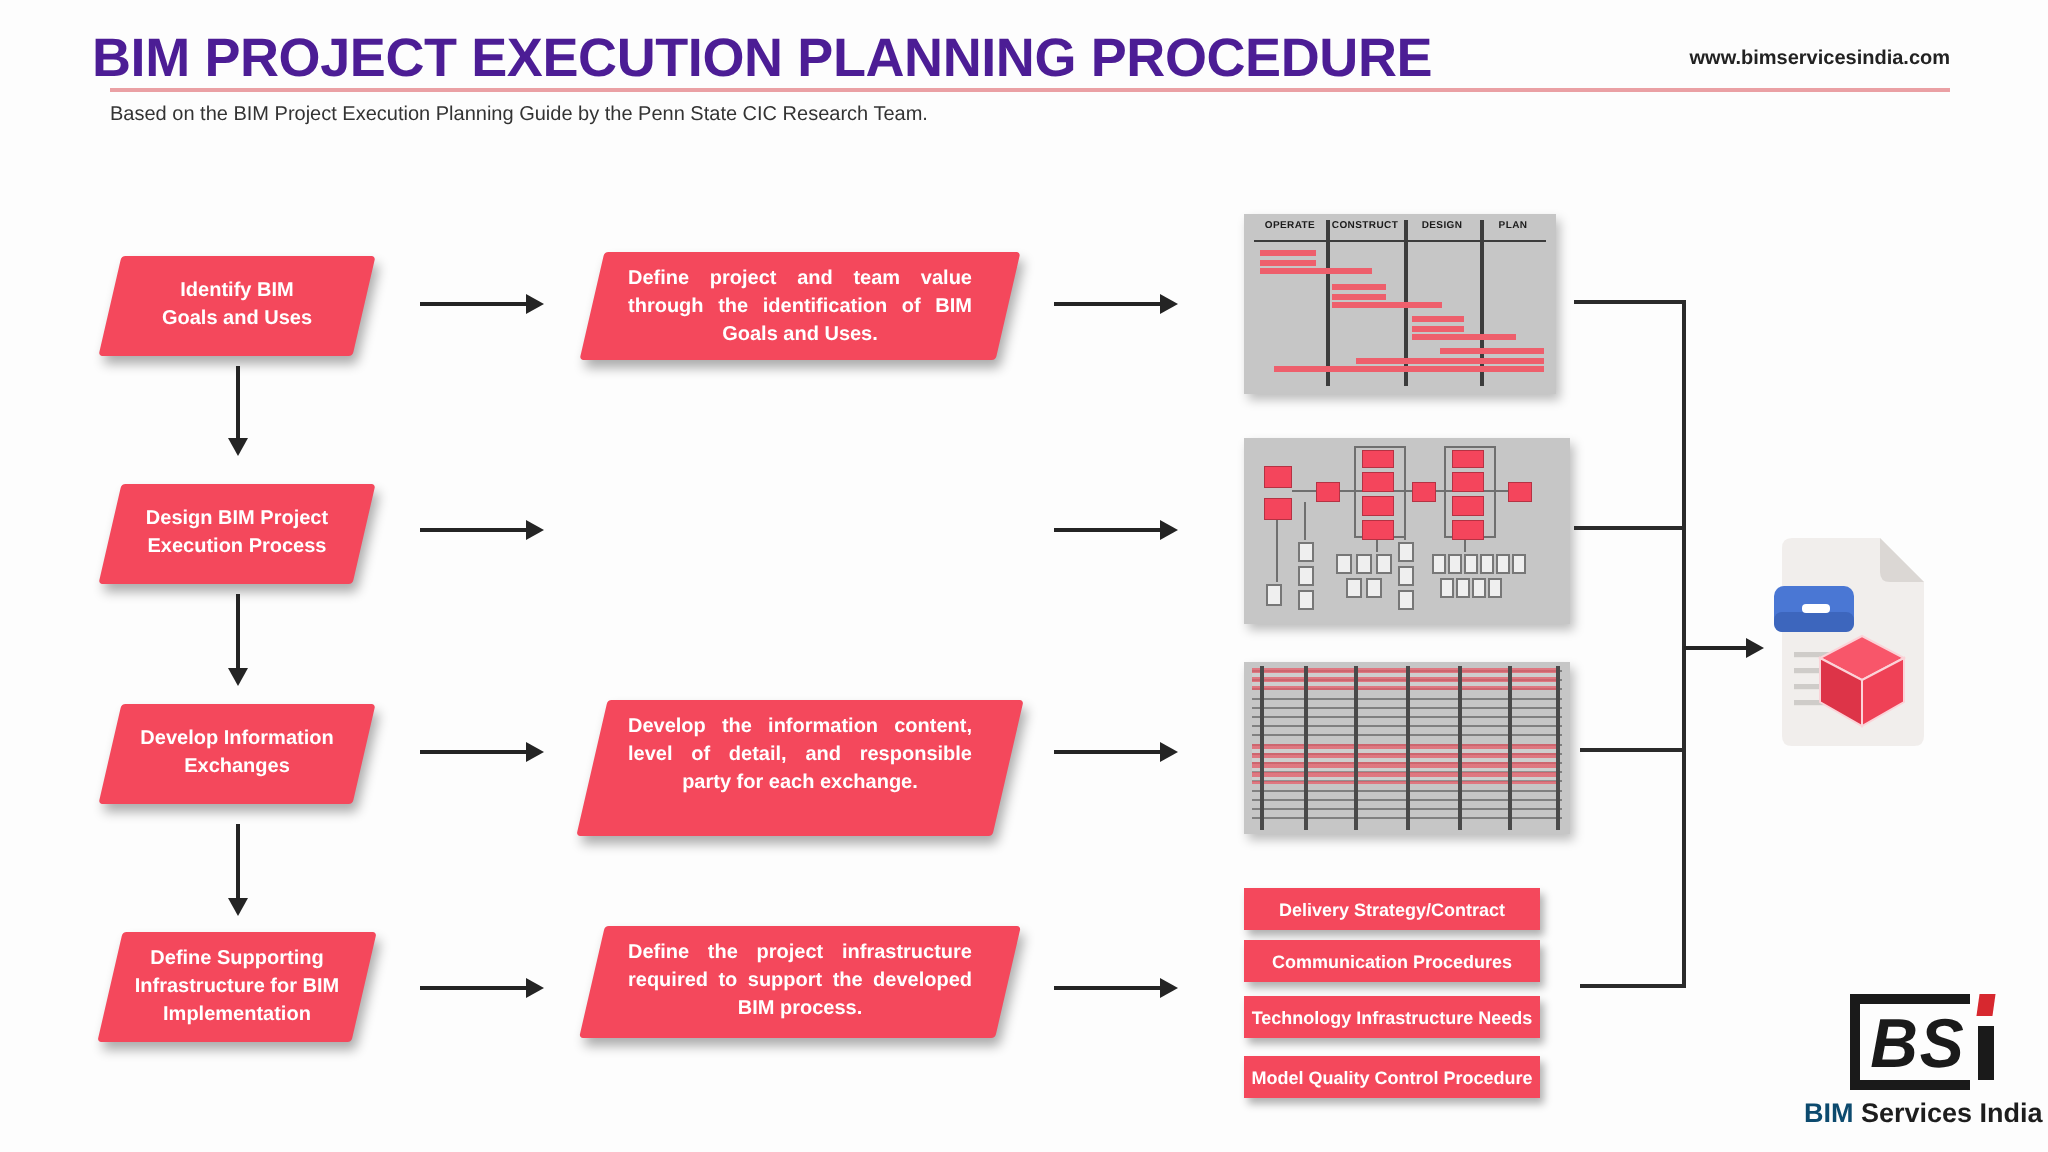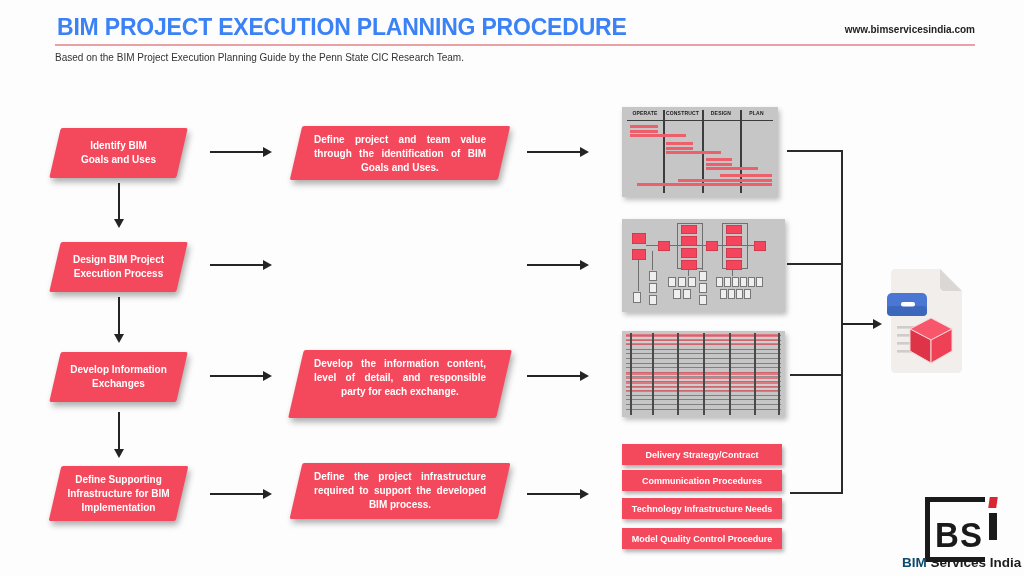--- a/index.html
+++ b/index.html
@@ -1,21 +1,21 @@
 <!DOCTYPE html>
 <html><head>
 <meta charset="utf-8">
 <style>
   html,body{margin:0;padding:0;background:#ffffff;}
   #canvas{position:relative;width:1024px;height:576px;background:#fdfdfd;overflow:hidden;
           font-family:"Liberation Sans",sans-serif;}
   .abs{position:absolute;}
 
   
-  .title{position:absolute;left:57px;top:14px;font-size:23px;font-weight:900;color:#3b82f6;
+  .title{position:absolute;left:46px;top:14px;font-size:27px;font-weight:900;color:#4c1d95;
          letter-spacing:-0.2px;white-space:nowrap;}
   .url{position:absolute;right:49px;top:24px;font-size:10px;font-weight:700;color:#222;}
   .hr{position:absolute;left:55px;top:44px;width:920px;height:2px;background:#eaa0a4;}
   .subtitle{position:absolute;left:55px;top:52px;font-size:10px;color:#333;}
 
   
   .pgram{position:absolute;}
   .pbg{position:absolute;inset:0;background:#f4485c;transform:skewX(-13deg);border-radius:2px;
        box-shadow:3px 4px 6px rgba(0,0,0,0.32);}
   .ptext{position:absolute;inset:0;display:flex;align-items:center;justify-content:center;
@@ -46,29 +46,29 @@
   .pred{position:absolute;background:#f4455c;box-shadow:0 0 0 0.5px #b53243 inset;}
   .pwhite{position:absolute;background:#efefef;border:1px solid #777;box-sizing:border-box;}
   .pline{position:absolute;background:#6f6f6f;}
   .tlines{position:absolute;left:4px;right:4px;top:4px;bottom:4px;
           background:repeating-linear-gradient(to bottom,#808080 0 1px,transparent 1px 4.6px);}
   .tband{position:absolute;background:repeating-linear-gradient(to bottom,rgba(231,93,105,0.75) 0 2.6px,
           rgba(255,255,255,0.15) 2.6px 4.6px);}
   .tvline{position:absolute;background:#4a4a4a;}
 
   
-  .dbar{position:absolute;left:622px;width:160px;height:21px;background:#f4485c;color:#fff;
+  .dbar{position:absolute;left:622px;width:148px;height:21px;background:#f4485c;color:#fff;
         display:flex;align-items:center;justify-content:center;font-size:9px;font-weight:700;
         box-shadow:2px 3px 4px rgba(0,0,0,0.3);white-space:nowrap;}
 
   
   .logo{position:absolute;left:902px;top:497px;width:118px;text-align:center;}
   .logomark{display:inline-flex;align-items:flex-start;height:48px;}
-  .lbracket{display:flex;border:5px solid #1a1a1a;border-right:none;
-            height:38px;padding:17px 2px 0 5px;}
+  .lbracket{display:flex;align-items:center;border:5px solid #1a1a1a;border-right:none;
+            height:38px;padding:0 2px 0 5px;font-style:italic;}
   .lbracket span{font-size:33px;font-weight:900;color:#1a1a1a;letter-spacing:1px;line-height:1;
                  transform:scaleY(1.05);}
   .li{position:relative;width:8px;margin-left:4px;height:48px;}
   .li .dot{position:absolute;top:0;left:0;width:8px;height:11px;background:#d7282f;
            transform:skewX(-8deg);}
   .li .stem{position:absolute;bottom:5px;left:0;width:8px;height:27px;background:#1a1a1a;}
   .logocap{margin-top:4px;font-size:13.5px;font-weight:700;color:#1d1d1d;white-space:nowrap;}
   .logocap .red{color:#0c4a6e;}
 </style>
 </head>

